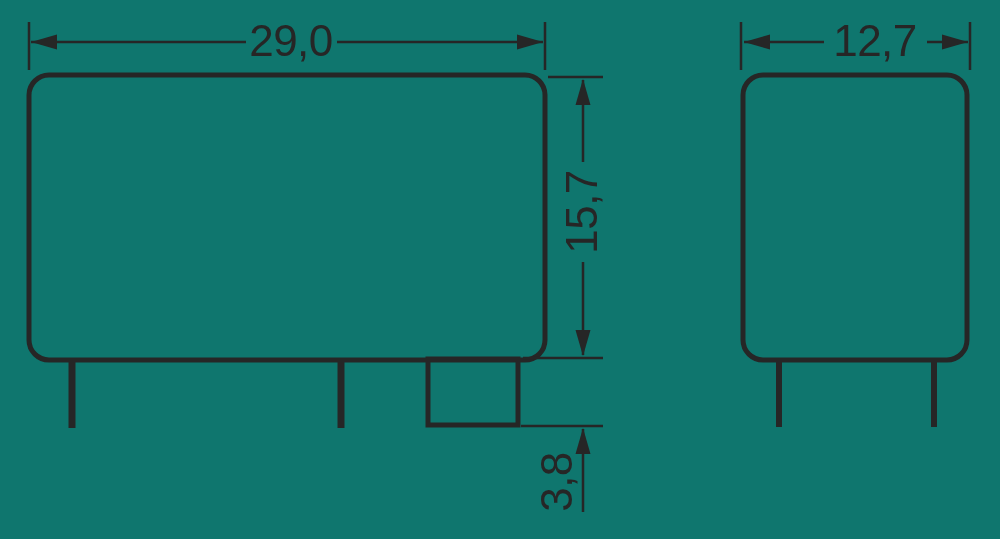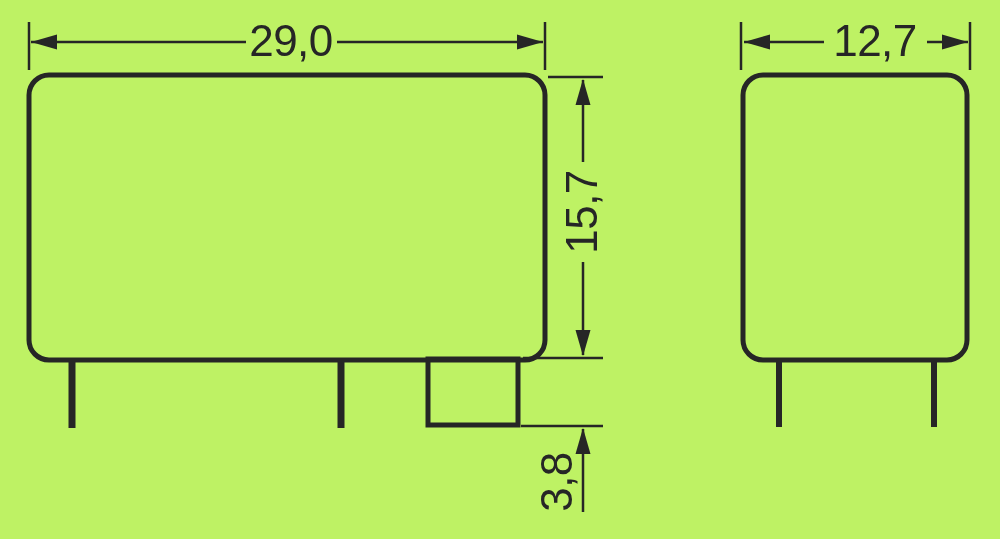--- a/index.html
+++ b/index.html
@@ -4,21 +4,21 @@
 <style>
   html, body {
     margin: 0;
     padding: 0;
     background: #ffffff;
   }
   .canvas {
     position: relative;
     width: 1000px;
     height: 539px;
-    background: #bef264;
+    background: #0f766e;
     overflow: hidden;
   }
   svg text {
     font-family: "Liberation Sans", "DejaVu Sans", sans-serif;
     font-size: 44px;
     fill: #262626;
     letter-spacing: -0.5px;
   }
   .thick { stroke: #262626; stroke-width: 5; fill: none; }
   .pin   { stroke: #262626; fill: none; }

